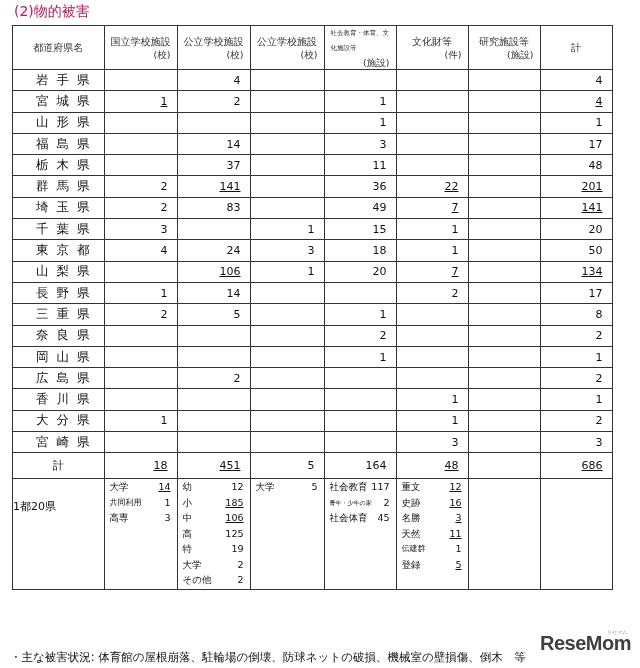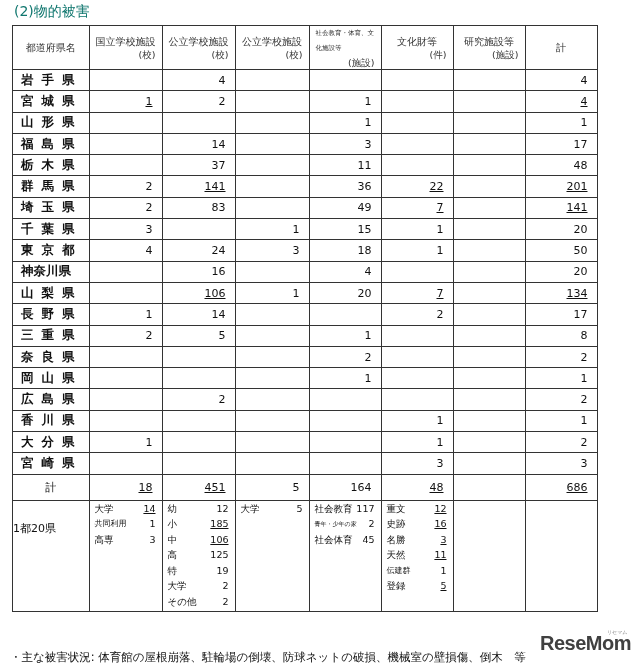--- a/index.html
+++ b/index.html
@@ -1,27 +1,27 @@
 <!DOCTYPE html>
 <html><head>
 <meta charset="utf-8">
 <style>
   html, body { margin:0; padding:0; background:#ffffff; }
   body { width:640px; height:668px; position:relative; overflow:hidden;
          font-family:"DejaVu Sans", "Liberation Sans", sans-serif; color:#111; }
-  .title { position:absolute; left:14px; top:3px; font-size:14px; color:#0f766e; }
+  .title { position:absolute; left:14px; top:3px; font-size:14px; color:#be185d; }
   table.main { position:absolute; left:12px; top:25px; border-collapse:collapse;
                table-layout:fixed; }
   table.main td, table.main th { border:1px solid #333; padding:0 6px; font-weight:normal;
                font-size:11px; color:#111; overflow:hidden; white-space:nowrap; }
   table.main th { height:38px; font-size:10px; color:#333; line-height:13px; vertical-align:middle; }
   th .h1 { display:block; text-align:center; }
   th .h2 { display:block; text-align:right; font-size:9.5px; }
   th .small { font-size:6.5px; line-height:15px; display:block; text-align:left; }
-  table.main td.pref { font-size:12.5px; letter-spacing:8px; padding-left:8px; font-weight:bold; text-align:left; }
+  table.main td.pref { font-size:12.5px; letter-spacing:8px; padding-left:23px; font-weight:normal; text-align:left; }
   table.main td.pref.tight { letter-spacing:0px; }
   table.main tr.data td { height:20.3px; }
   td.num { text-align:right; padding-right:9px !important; }
   .u { text-decoration:underline; }
   tr.total td { height:25px; }
   td.totlabel { text-align:center; font-size:12px; }
   tr.breakdown td { height:110px; vertical-align:top; padding:0 !important; }
   .bd-region { font-size:11px; padding-top:20px; }
   .bd-list { padding:0 6px 0 5px; }
   .bd-item { display:flex; justify-content:space-between; font-size:9.5px; height:15.5px; line-height:15px;text-align:right; }
@@ -167,30 +167,20 @@
         <td class="pref">東京都</td>
         <td class="num">4</td>
         <td class="num">24</td>
         <td class="num">3</td>
         <td class="num">18</td>
         <td class="num">1</td>
         <td class="num"></td>
         <td class="num">50</td>
       </tr>
       <tr class="data">
-        <td class="pref tight">神奈川県</td>
-        <td class="num"></td>
-        <td class="num">16</td>
-        <td class="num"></td>
-        <td class="num">4</td>
-        <td class="num"></td>
-        <td class="num"></td>
-        <td class="num">20</td>
-      </tr>
-      <tr class="data">
         <td class="pref">山梨県</td>
         <td class="num"></td>
         <td class="num u">106</td>
         <td class="num">1</td>
         <td class="num">20</td>
         <td class="num u">7</td>
         <td class="num"></td>
         <td class="num u">134</td>
       </tr>
       <tr class="data">

